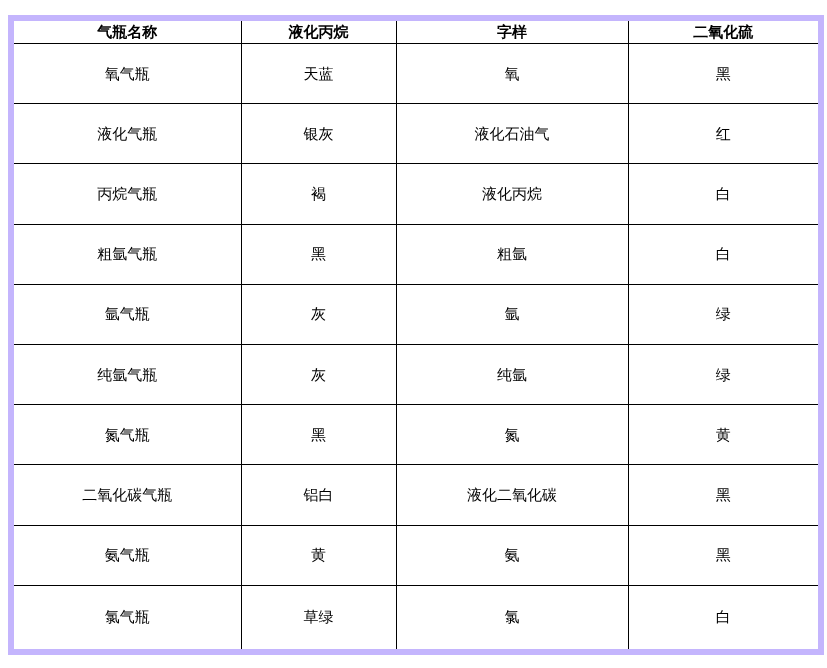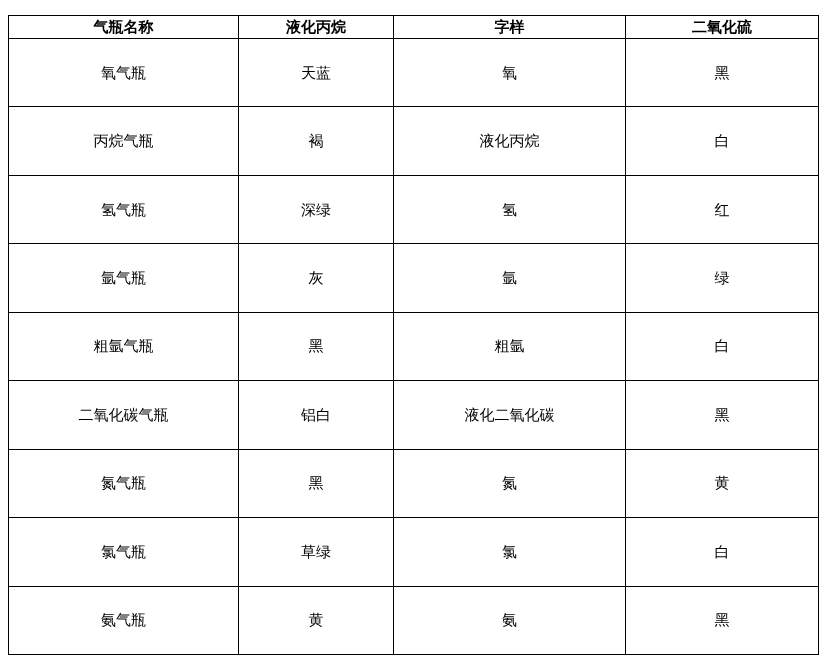--- a/index.html
+++ b/index.html
@@ -34,21 +34,21 @@
     text-align: center;
     vertical-align: middle;
     font-size: 15px;
     line-height: 1.2;
     padding: 2px 4px;
     color: #000000;
     overflow: hidden;
     white-space: nowrap;
   }
   table.gas-table {
-    border: 1px solid #c4b5fd;
+    border: 6px solid #c4b5fd;
   }
   table.gas-table th {
     font-weight: bold;
     font-size: 15px;
   }
   col.c1 { width: 230px; }
   col.c2 { width: 155px; }
   col.c3 { width: 232px; }
   col.c4 { width: 193px; }
 </style>
@@ -72,63 +72,69 @@
       </tr>
     </thead>
     <tbody>
         <tr>
       <td>氧气瓶</td>
       <td>天蓝</td>
       <td>氧</td>
       <td>黑</td>
     </tr>
         <tr>
+      <td>液化气瓶</td>
+      <td>银灰</td>
+      <td>液化石油气</td>
+      <td>红</td>
+    </tr>
+        <tr>
       <td>丙烷气瓶</td>
       <td>褐</td>
       <td>液化丙烷</td>
       <td>白</td>
     </tr>
         <tr>
-      <td>氢气瓶</td>
-      <td>深绿</td>
-      <td>氢</td>
-      <td>红</td>
+      <td>粗氩气瓶</td>
+      <td>黑</td>
+      <td>粗氩</td>
+      <td>白</td>
     </tr>
         <tr>
       <td>氩气瓶</td>
       <td>灰</td>
       <td>氩</td>
       <td>绿</td>
     </tr>
         <tr>
-      <td>粗氩气瓶</td>
+      <td>纯氩气瓶</td>
+      <td>灰</td>
+      <td>纯氩</td>
+      <td>绿</td>
+    </tr>
+        <tr>
+      <td>氮气瓶</td>
       <td>黑</td>
-      <td>粗氩</td>
-      <td>白</td>
+      <td>氮</td>
+      <td>黄</td>
     </tr>
         <tr>
       <td>二氧化碳气瓶</td>
       <td>铝白</td>
       <td>液化二氧化碳</td>
       <td>黑</td>
     </tr>
         <tr>
-      <td>氮气瓶</td>
+      <td>氨气瓶</td>
+      <td>黄</td>
+      <td>氨</td>
       <td>黑</td>
-      <td>氮</td>
-      <td>黄</td>
     </tr>
         <tr>
       <td>氯气瓶</td>
       <td>草绿</td>
       <td>氯</td>
       <td>白</td>
     </tr>
-        <tr>
-      <td>氨气瓶</td>
-      <td>黄</td>
-      <td>氨</td>
-      <td>黑</td>
-    </tr>
       </tbody>
   </table>
 
 </div>
 
 </body></html>

